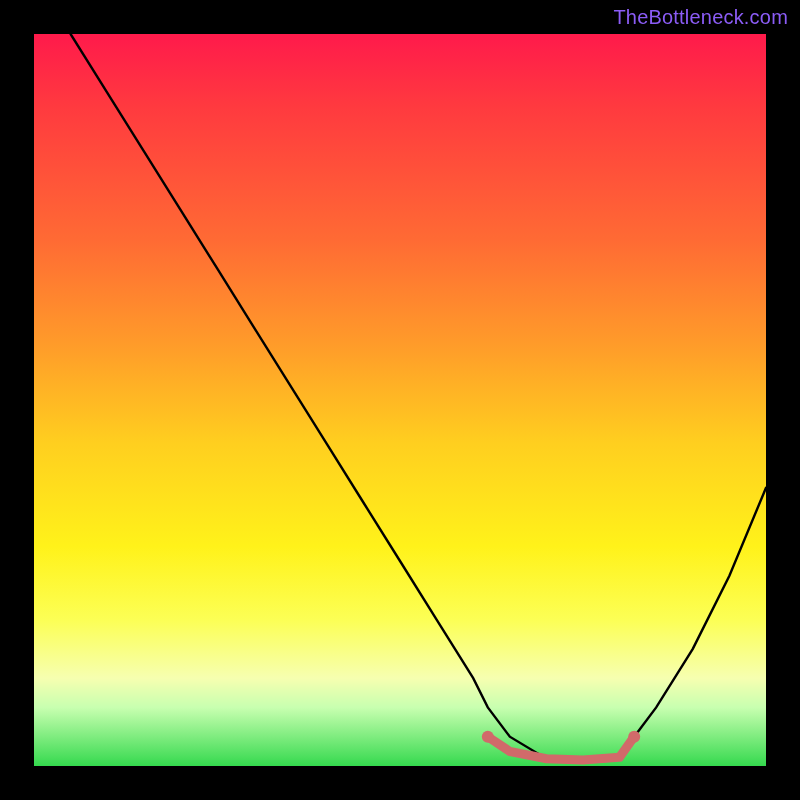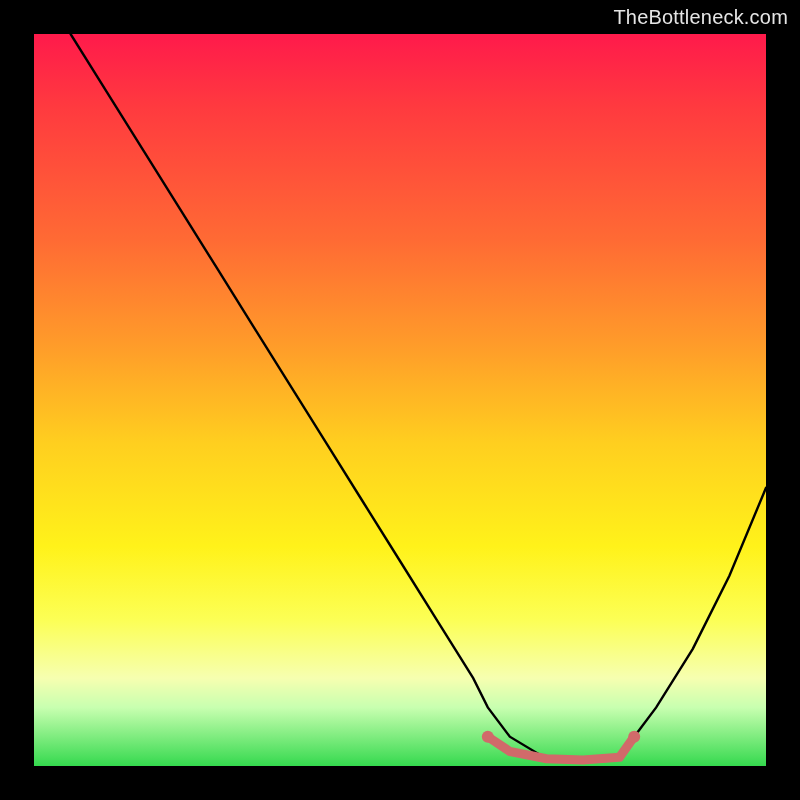--- a/index.html
+++ b/index.html
@@ -34,21 +34,21 @@
       #fcff55 80%,
       #f6ffb0 88%,
       #c8ffb0 92%,
       #35d94e 100%
     );
   }
   .watermark {
     position: absolute;
     top: 6px;
     right: 12px;
-    color: #e5e5e5;
+    color: #8b5cf6;
     font-size: 20px;
     font-weight: 500;
     letter-spacing: 0.2px;
     user-select: none;
     text-align: center;
   }
   svg.curve {
     position: absolute;
     inset: 0;
     width: 100%;

